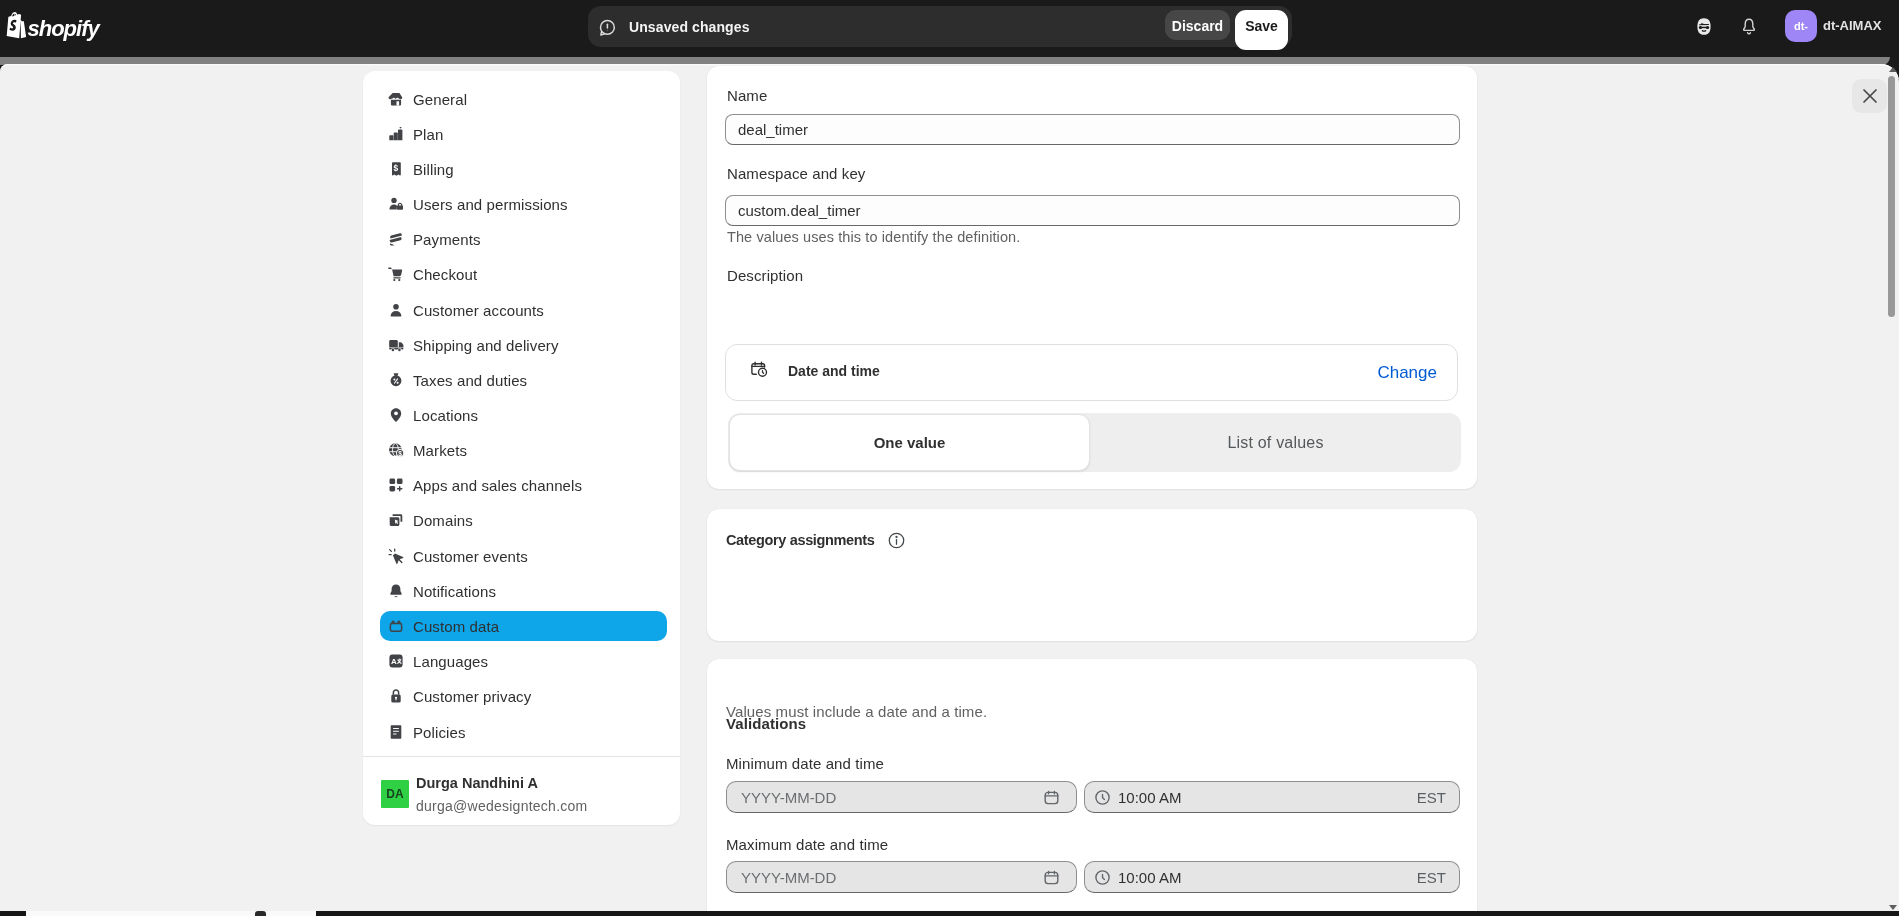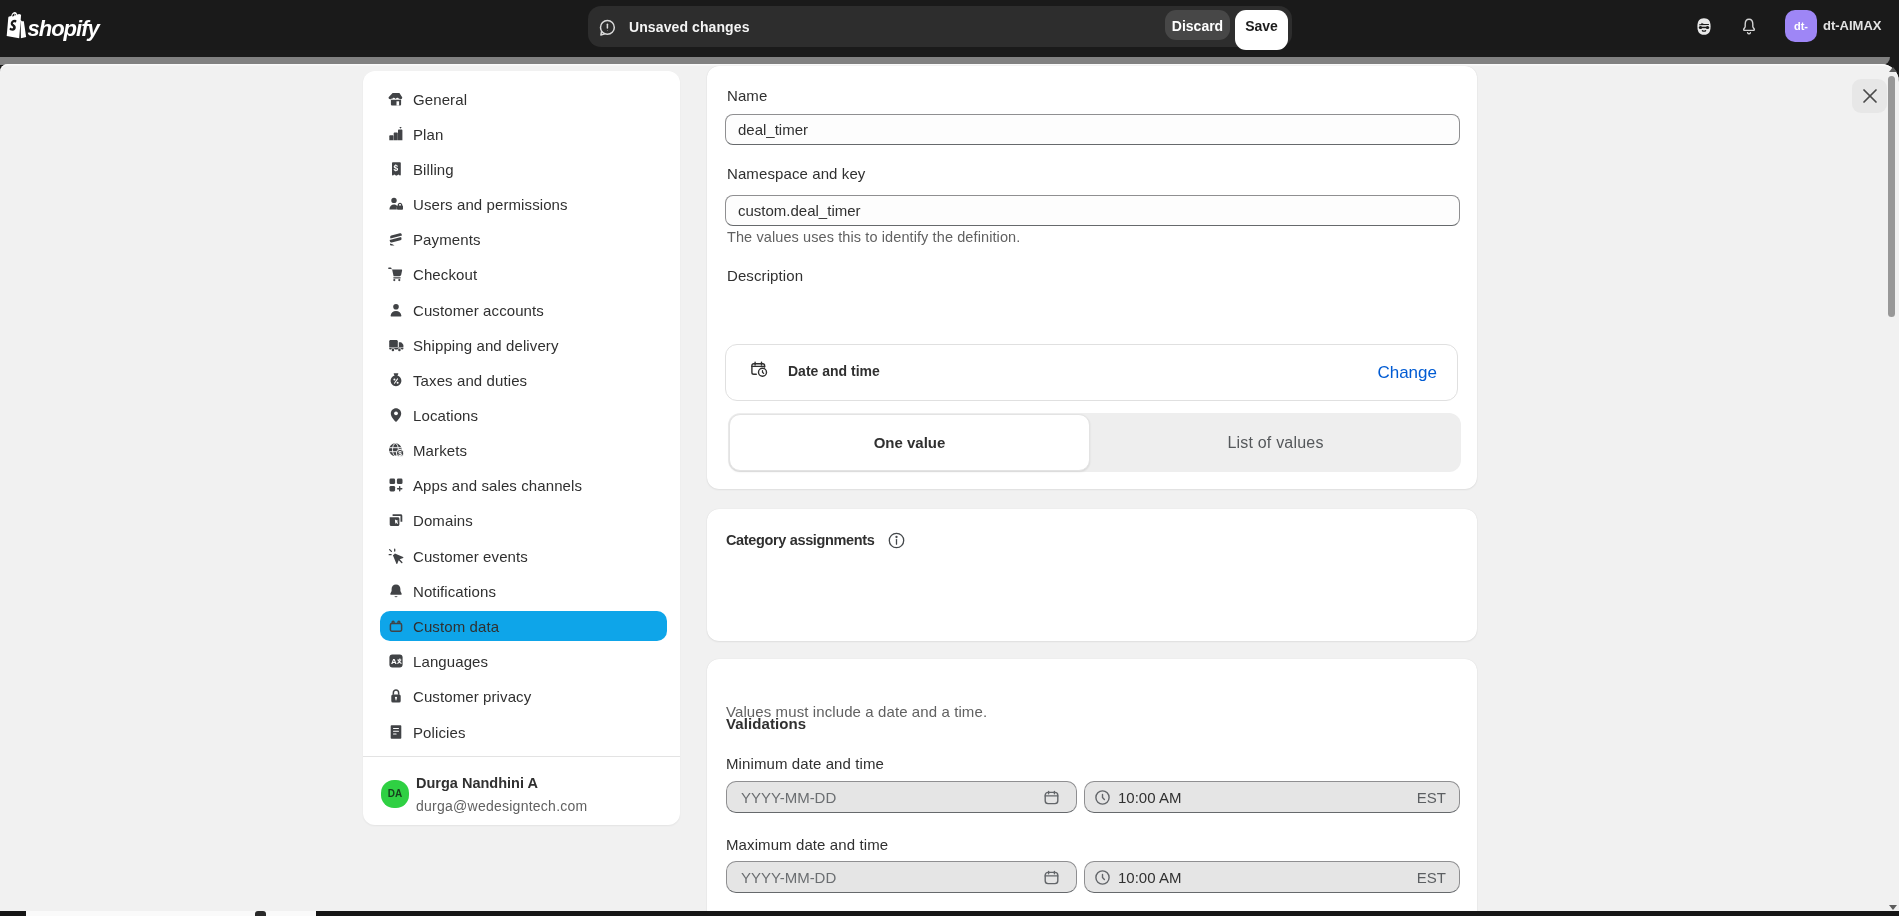--- a/index.html
+++ b/index.html
@@ -15,21 +15,21 @@
 #btn-discard { left:1165px; top:10px; width:65px; height:30px; background:#474747; border-radius:11px; color:#fff; font-size:14px; font-weight:700; text-align:center; line-height:33px; }
 #btn-save { left:1235px; top:10px; width:53px; height:40px; background:#fff; border-radius:11px; color:#1a1a1a; font-size:14px; font-weight:700; text-align:center; line-height:33px; }
 #acct { left:1785px; top:10px; width:32px; height:32px; background:#9e86f6; border-radius:10px; color:#fff; font-size:11px; font-weight:700; text-align:center; line-height:32px; }
 #acctname { left:1823px; top:18px; font-size:13px; font-weight:700; color:#e3e3e3; }
 
 #sidebar { left:363px; top:71px; width:317px; height:754px; background:#fff; border-radius:12px; box-shadow:0 1px 2px rgba(0,0,0,.06); }
 .mi { position:absolute; left:17px; width:287px; height:30px; border-radius:10px; display:flex; align-items:center; padding-left:8px; font-size:15px; letter-spacing:.1px; color:#303030; }
 .mi svg { flex:0 0 16px; margin-right:9px; }
 .mi.sel { background:#0ea5e9; }
 #sb-foot { position:absolute; left:0; top:685px; width:317px; height:70px; border-top:1px solid #e3e3e3; }
-#avatar { position:absolute; left:18px; top:23px; width:28px; height:28px; border-radius:13px; background:#2fd043; color:#16421d; font-size:10px; font-weight:700; text-align:center; line-height:28px; }
+#avatar { position:absolute; left:18px; top:23px; width:28px; height:28px; border-radius:1px; background:#2fd043; color:#16421d; font-size:12px; font-weight:700; text-align:center; line-height:28px; }
 #uname { position:absolute; left:53px; top:18px; font-size:14.5px; font-weight:700; color:#303030; }
 #uemail { position:absolute; left:53px; top:41px; font-size:14px; letter-spacing:.25px; color:#616161; }
 
 .card { position:absolute; left:707px; width:770px; background:#fff; border-radius:12px; box-shadow:0 1px 2px rgba(26,26,26,.07), 0 0 1px rgba(26,26,26,.12); }
 .lbl { position:absolute; font-size:15px; letter-spacing:.1px; color:#303030; }
 .inp { position:absolute; left:18px; width:735px; height:31px; border:1px solid #8f8f91; border-bottom-color:#66696c; border-radius:8px; background:#fdfdfd; font-size:15px; color:#303030; line-height:29px; padding:0 12px; }
 .box { position:absolute; left:18px; width:733px; border:1px solid #e0e0e0; border-radius:12px; }
 .dtin { position:absolute; height:32px; border:1px solid #8f8f91; border-bottom-color:#66696c; border-radius:10px; background:#e5e5e5; }
 .dtin .ph { position:absolute; left:14px; top:7px; font-size:15px; color:#6b6e71; }
 .dtin .calic { position:absolute; right:16px; top:7px; }

